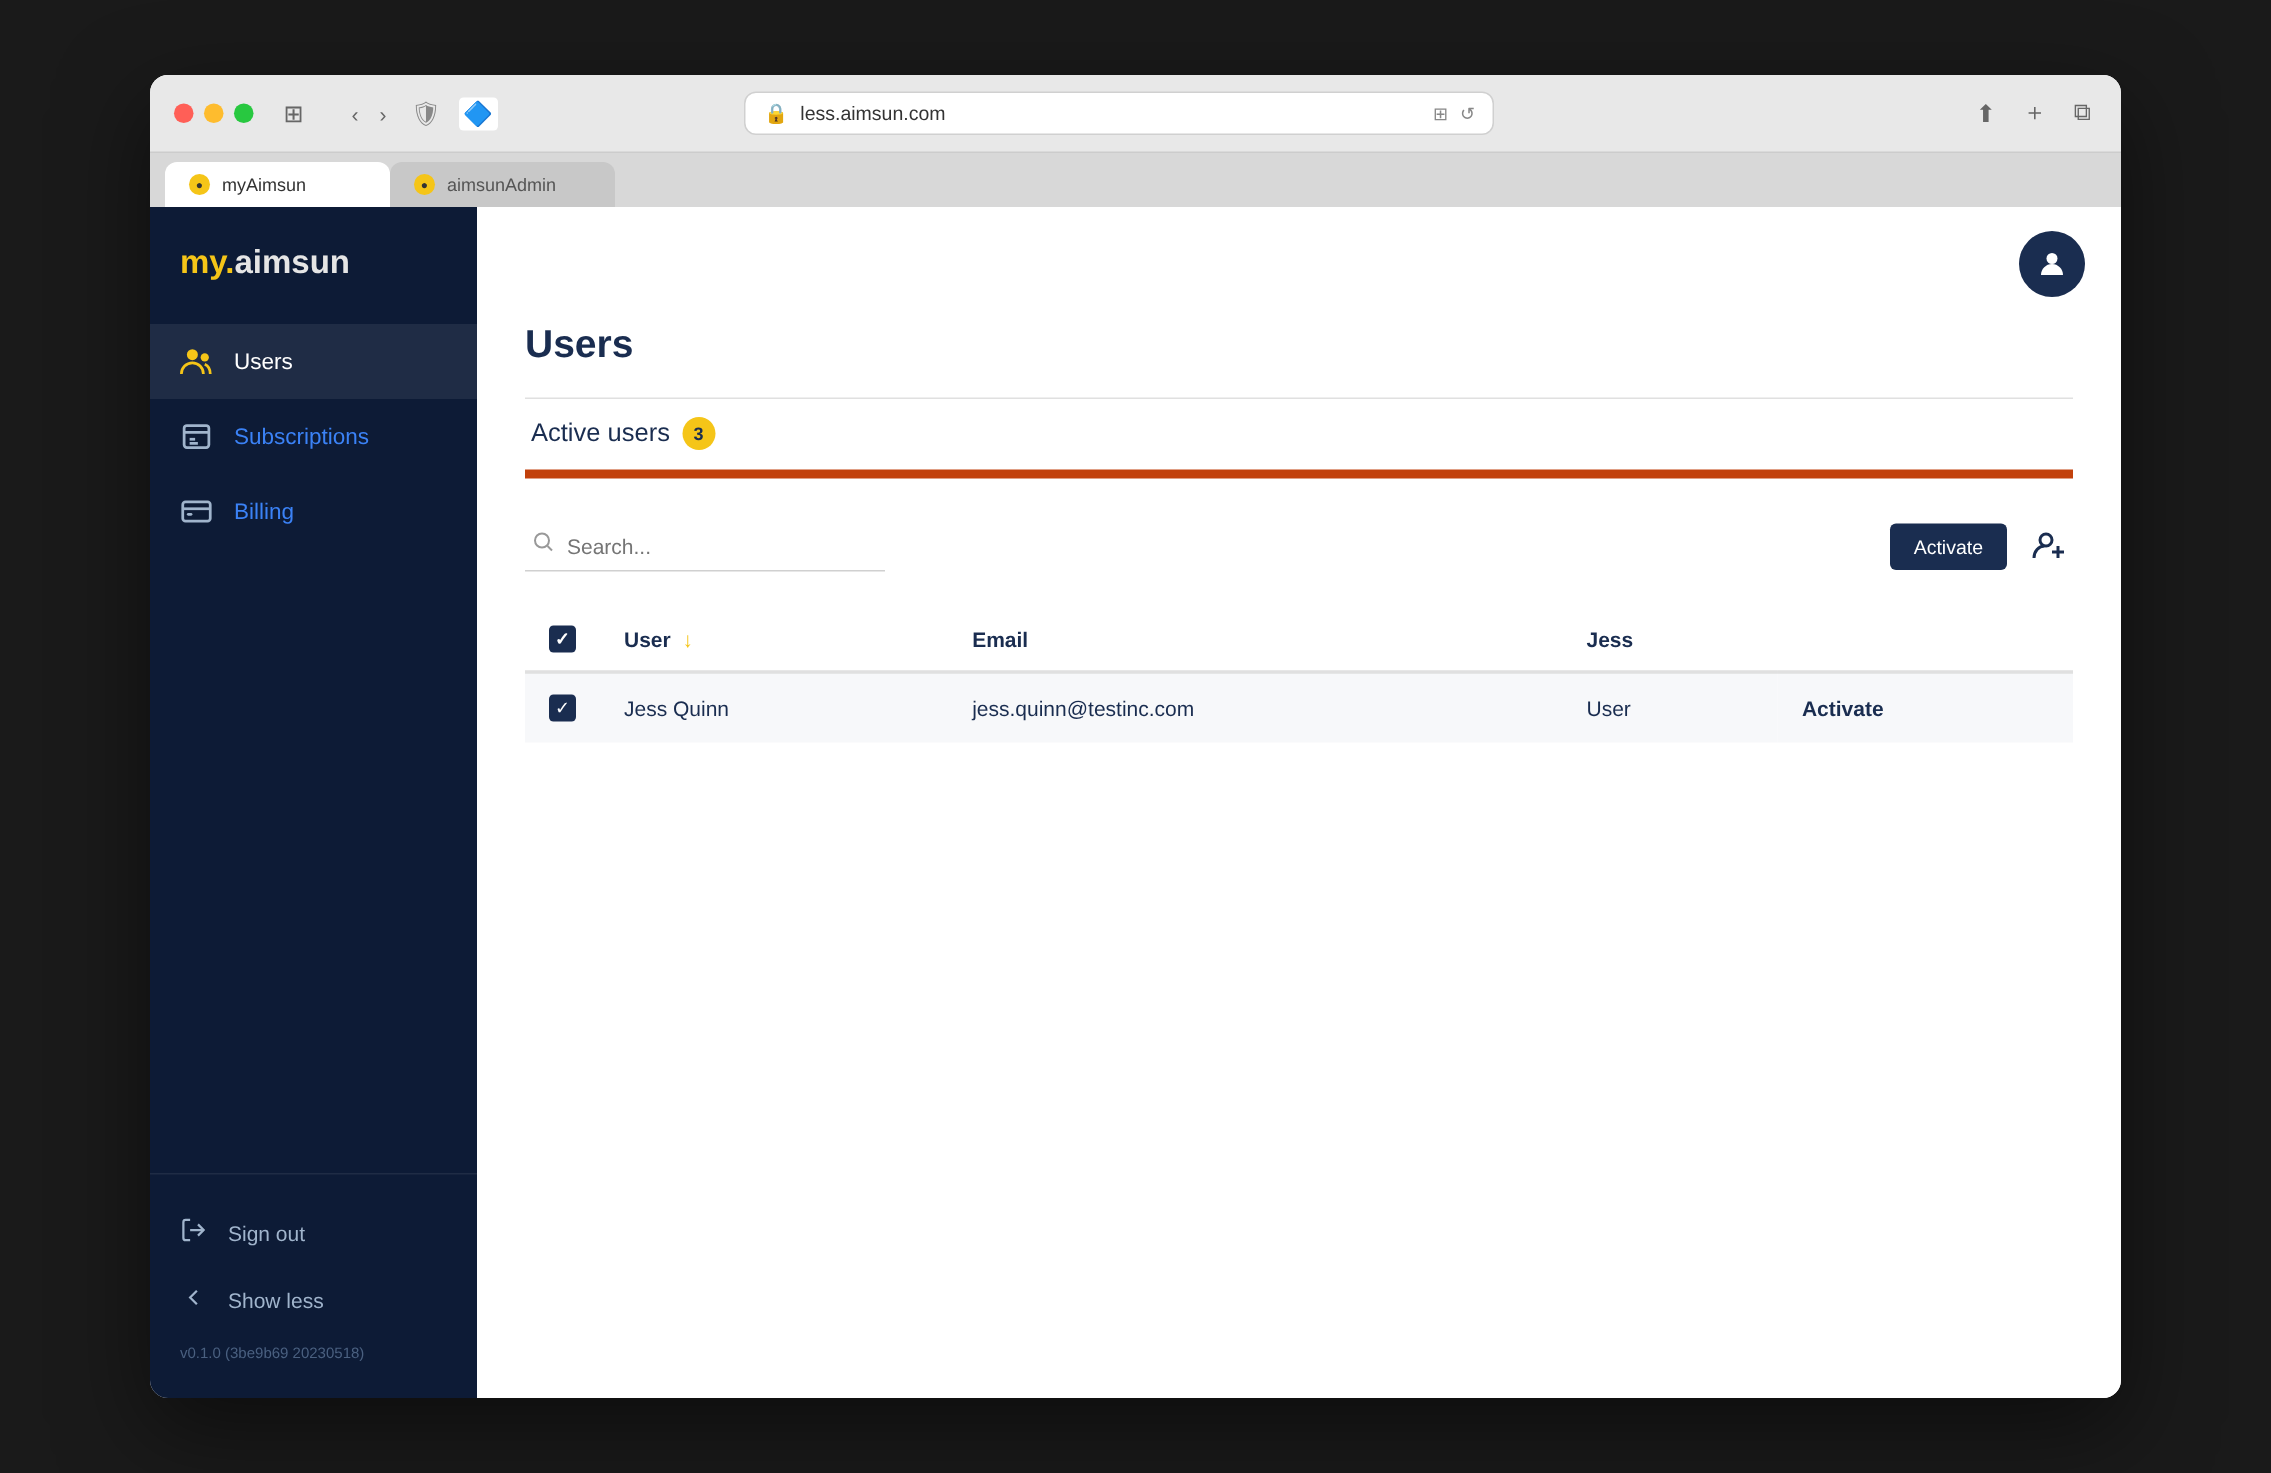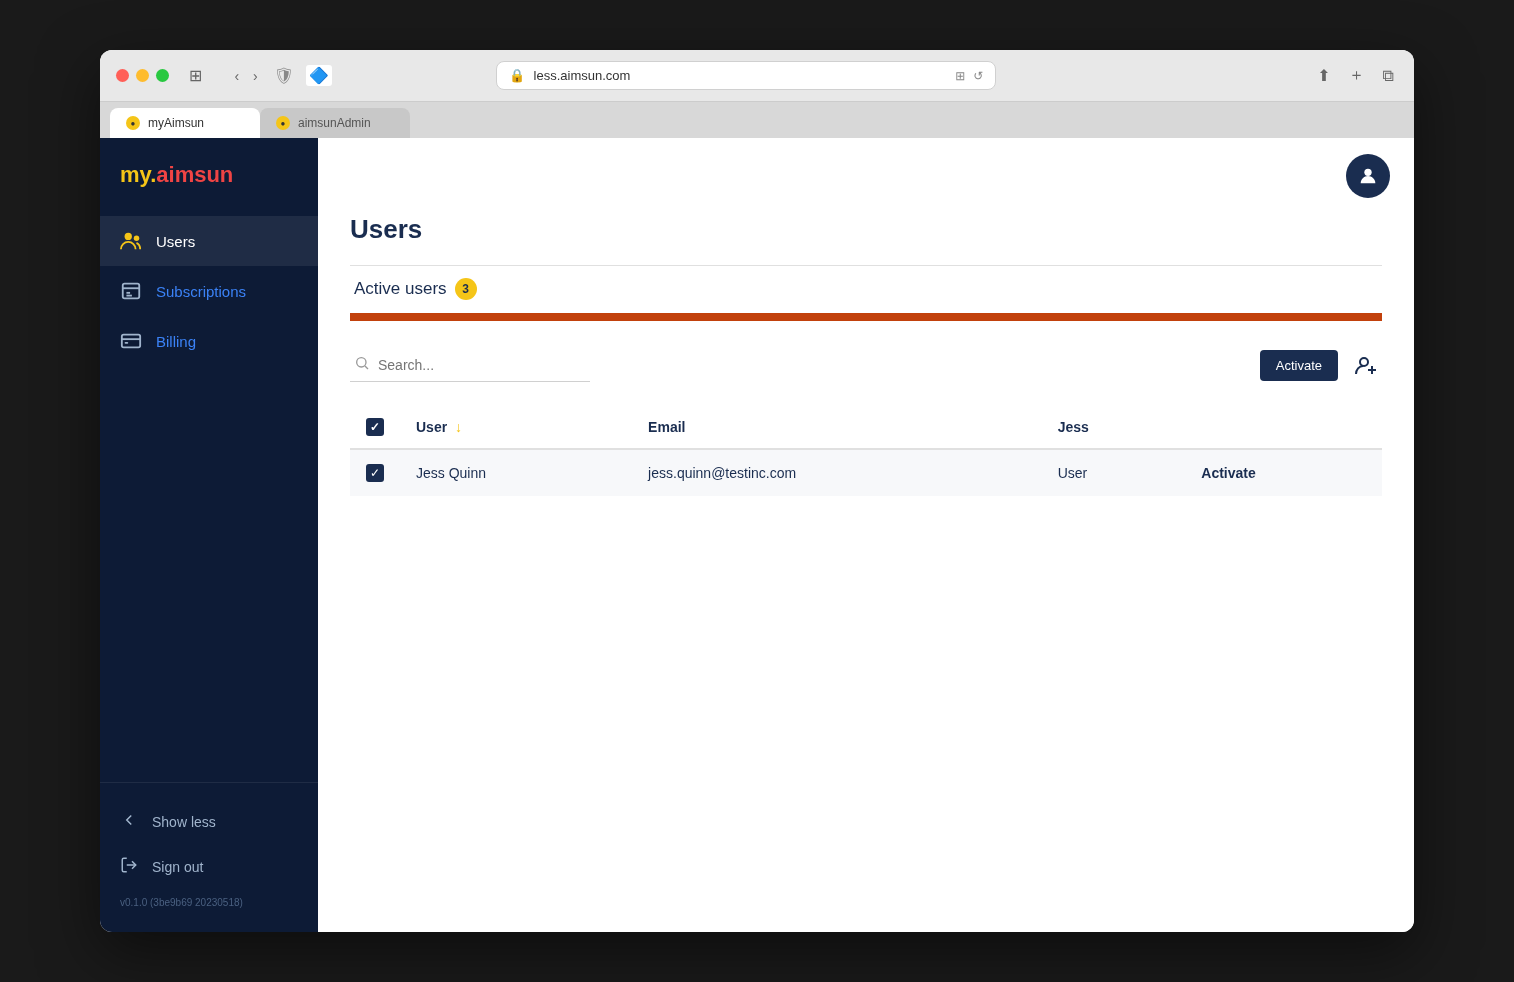--- a/index.html
+++ b/index.html
@@ -169,21 +169,21 @@
       padding: 24px 20px 20px;
     }
 
     .logo-text {
       font-size: 22px;
       font-weight: 700;
       color: #ffffff;
     }
 
     .logo-text .my { color: #f5c518; }
-    .logo-text .aimsun { color: #ef4444; }
+    .logo-text .aimsun { color: #e5e5e5; }
 
     .sidebar-nav {
       flex: 1;
       padding: 8px 0;
     }
 
     .nav-item {
       display: flex;
       align-items: center;
       gap: 14px;
@@ -277,21 +277,21 @@
       border: none;
       border-top: 1px solid #e0e0e0;
       margin-bottom: 0;
     }
 
     
     .user-tabs {
       display: flex;
       gap: 0;
       margin-bottom: 28px;
-      border-bottom: 8px solid #c2410c;
+      border-bottom: 6px solid #c2410c;
     }
 
     .user-tab {
       padding: 12px 4px;
       margin-right: 28px;
       cursor: pointer;
       font-size: 17px;
       color: #1a2d50;
       display: flex;
       align-items: center;
@@ -542,35 +542,35 @@
           </span>
           <span>Billing</span>
         </div>
       </nav>
 
       <div class="sidebar-bottom">
 
         <div class="sidebar-bottom-item">
           <span style="color:#a0b4cc;">
             <svg width="18" height="18" viewBox="0 0 24 24" fill="none">
-              <polyline points="15 18 9 12 15 6" stroke="#a0b4cc" stroke-width="2" fill="none"></polyline>
-            </svg>
-          </span>
-          <span>Show less</span>
-        </div>
-
-        <div class="sidebar-bottom-item">
-          <span style="color:#a0b4cc;">
-            <svg width="18" height="18" viewBox="0 0 24 24" fill="none">
               <path d="M9 21H5a2 2 0 01-2-2V5a2 2 0 012-2h4" stroke="#a0b4cc" stroke-width="2" fill="none"></path>
               <polyline points="16 17 21 12 16 7" stroke="#a0b4cc" stroke-width="2" fill="none"></polyline>
               <line x1="21" y1="12" x2="9" y2="12" stroke="#a0b4cc" stroke-width="2"></line>
             </svg>
           </span>
           <span>Sign out</span>
+        </div>
+
+        <div class="sidebar-bottom-item">
+          <span style="color:#a0b4cc;">
+            <svg width="18" height="18" viewBox="0 0 24 24" fill="none">
+              <polyline points="15 18 9 12 15 6" stroke="#a0b4cc" stroke-width="2" fill="none"></polyline>
+            </svg>
+          </span>
+          <span>Show less</span>
         </div>
         <div class="sidebar-version">v0.1.0 (3be9b69 20230518)</div>
       </div>
     </div>
 
     <div class="main-content">
 
       <div class="main-header">
         <button class="avatar-btn">
           <svg width="22" height="22" viewBox="0 0 24 24" fill="none">

